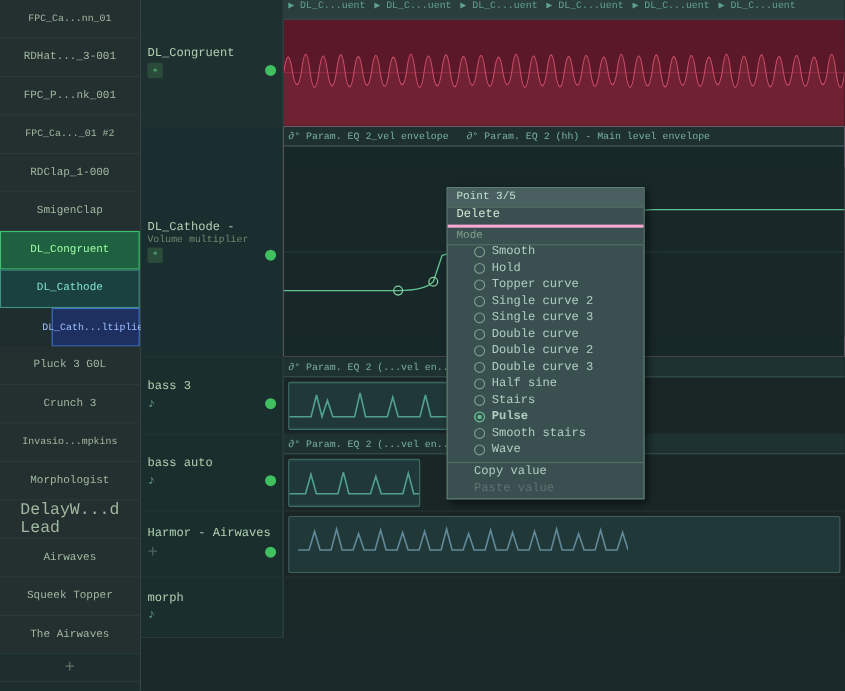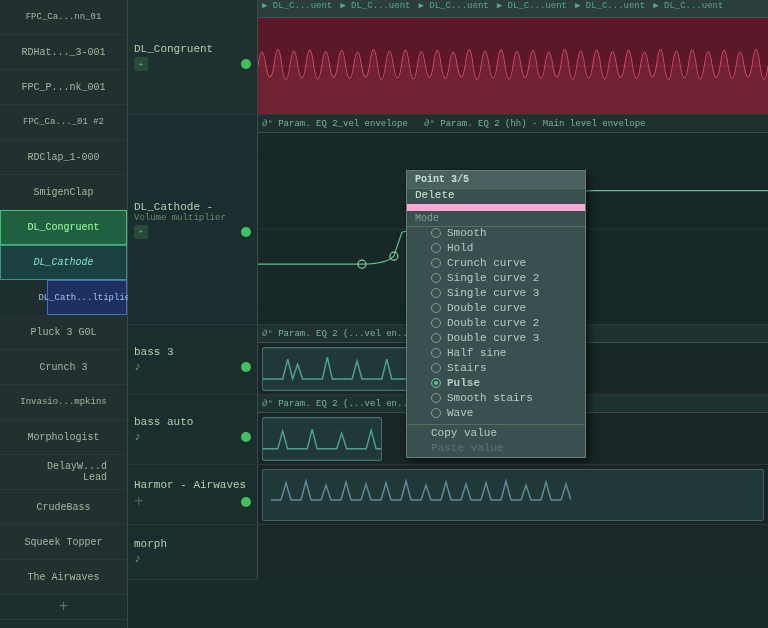--- a/index.html
+++ b/index.html
@@ -32,21 +32,21 @@
     }
 
     .track-item {
       height: 35px;
       display: flex;
       align-items: center;
       justify-content: center;
       border-bottom: 1px solid #2a3a3a;
       cursor: pointer;
       padding: 2px 20px;
-      text-align: right;
+      text-align: left;
       font-size: 10px;
       color: #a0b8a0;
       background: #243030;
     }
 
     .track-item.active-green {
       background: #1e6040;
       color: #a0ffa0;
       border: 1px solid #40c070;
     }
@@ -54,21 +54,20 @@
     .track-item.active-blue {
       background: #1e3060;
       color: #a0c0ff;
       border: 1px solid #4070c0;
     }
 
     .track-item.active-teal {
       background: #1a4040;
       color: #80e0d0;
       border: 1px solid #409080;
-      font-style: italic;
     }
 
     .track-item.add-btn {
       background: #1e2e2e;
       color: #607060;
       font-size: 16px;
       height: 25px;
     }
 
     
@@ -303,21 +302,20 @@
       box-shadow: 3px 3px 8px rgba(0,0,0,0.6);
       z-index: 100;
     }
 
     .context-menu-title {
       background: #4a6060;
       padding: 3px 8px;
       font-size: 10px;
       color: #c0e0d0;
       border-bottom: 1px solid #507060;
-      font-weight: bold;
     }
 
     .context-menu-item {
       padding: 0 8px 3px 24px;
       font-size: 11px;
       color: #b0cec0;
       cursor: pointer;
       display: flex;
       align-items: center;
       gap: 6px;
@@ -328,21 +326,21 @@
       padding-left: 8px;
       color: #d0e8d0;
       background: #3a5050;
     }
 
     .context-menu-section {
       background: #3a5050;
       padding: 2px 8px;
       font-size: 10px;
       color: #80a090;
-      border-top: 7px solid #f9a8d4;
+      border-top: 3px solid #f9a8d4;
       border-bottom: 1px solid #507060;
     }
 
     .context-menu-item .radio {
       width: 10px;
       height: 10px;
       border: 1px solid #80a090;
       border-radius: 50%;
       background: transparent;
       flex-shrink: 0;
@@ -377,22 +375,22 @@
     <div class="track-item" style="font-size:9px;">FPC_Ca..._01 #2</div>
     <div class="track-item">RDClap_1-000</div>
     <div class="track-item">SmigenClap</div>
     <div class="track-item active-green">DL_Congruent</div>
     <div class="track-item active-teal">DL_Cathode</div>
     <div class="track-item active-blue" style="font-size:9px;margin-left:47px;">DL_Cath...ltiplier</div>
     <div class="track-item">Pluck 3 G0L</div>
     <div class="track-item">Crunch 3</div>
     <div class="track-item" style="font-size:9px;">Invasio...mpkins</div>
     <div class="track-item">Morphologist</div>
-    <div class="track-item" style="font-size:10px;">DelayW...d Lead</div>
-    <div class="track-item">CrudeBass</div>
+    <div class="track-item" style="font-size:15px;">DelayW...d Lead</div>
+    <div class="track-item">Airwaves</div>
     <div class="track-item">Squeek Topper</div>
     <div class="track-item">The Airwaves</div>
     <div class="track-item add-btn">+</div>
   </div>
 
   <div class="content-area">
     <div class="track-rows">
 
       <div class="track-row waveform-row">
         <div class="track-label envelope-label">
@@ -584,21 +582,21 @@
       <div class="context-menu-item">
         <span class="radio"></span>
         <span>Smooth</span>
       </div>
       <div class="context-menu-item">
         <span class="radio"></span>
         <span>Hold</span>
       </div>
       <div class="context-menu-item">
         <span class="radio"></span>
-        <span>Crunch curve</span>
+        <span>Topper curve</span>
       </div>
       <div class="context-menu-item">
         <span class="radio"></span>
         <span>Single curve 2</span>
       </div>
       <div class="context-menu-item">
         <span class="radio"></span>
         <span>Single curve 3</span>
       </div>
       <div class="context-menu-item">

